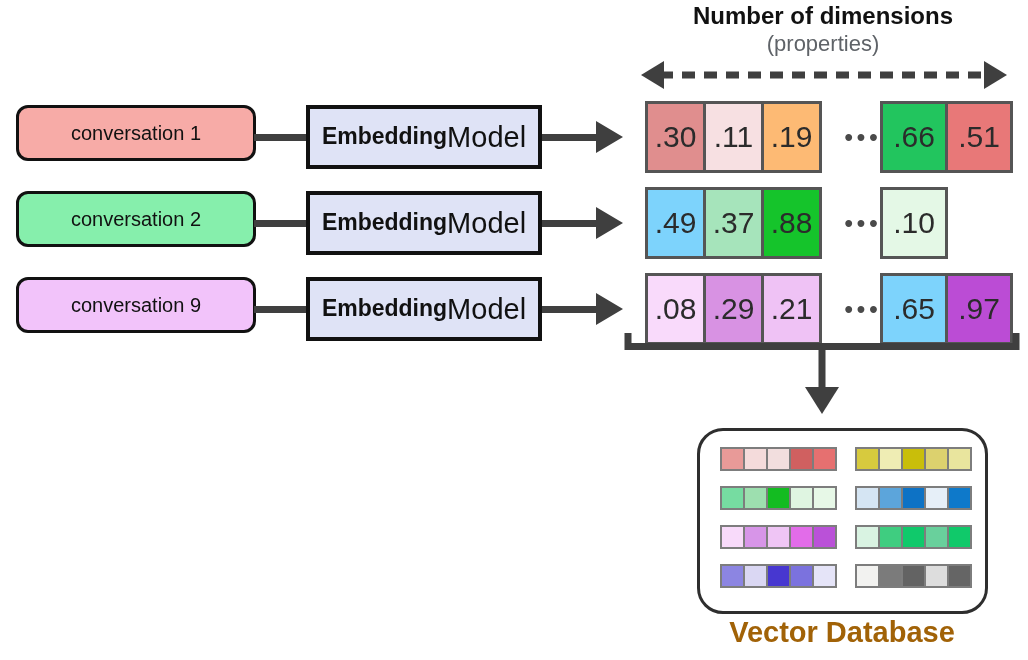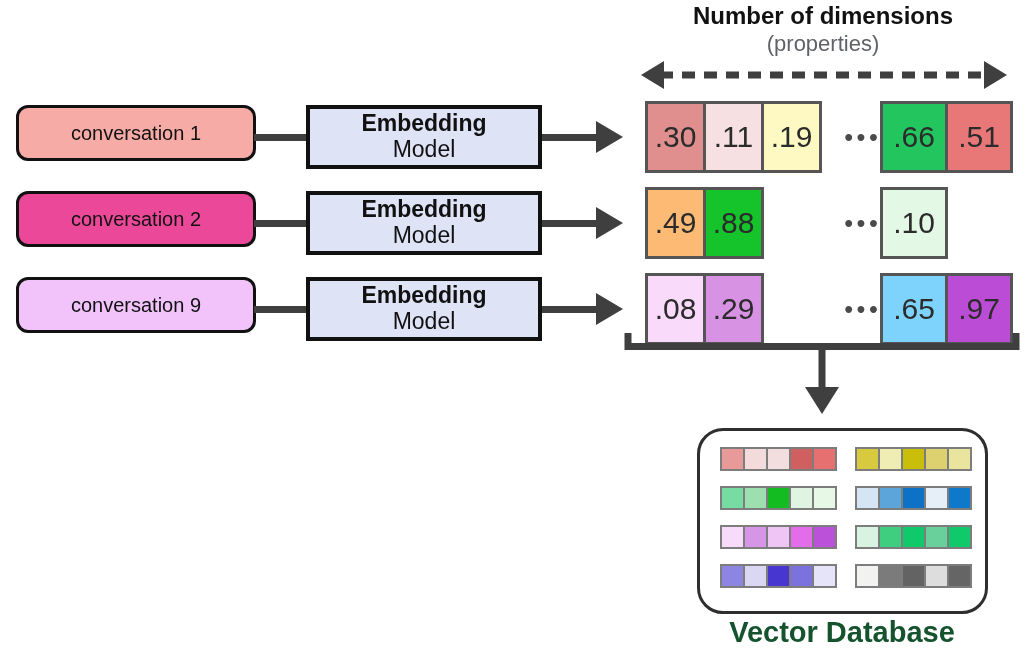--- a/index.html
+++ b/index.html
@@ -15,23 +15,23 @@
   .dash-arrow { position:absolute; left:640px; top:58px; }
 
   
   .flow-row { position:absolute; left:0; width:1028px; height:72px; }
   .conv-box { position:absolute; left:16px; top:4px; width:240px; height:56px;
     box-sizing:border-box; border:3.5px solid #111; border-radius:12px;
     display:flex; align-items:center; justify-content:center; font-size:20px; }
   .connector { position:absolute; left:254px; top:32.5px; width:54px; height:7px; background:var(--arrow); }
   .embed-box { position:absolute; left:306px; top:4px; width:236px; height:64px;
     box-sizing:border-box; border:4px solid #111; background:var(--embed-bg);
-    display:flex; flex-direction:column; align-items:center; justify-content:center; line-height:1.12; }
+    display:flex; flex-direction:row; align-items:center; justify-content:center; line-height:1.12; }
   .embed-l1 { font-size:23px; font-weight:700; }
-  .embed-l2 { font-size:23px; }
+  .embed-l2 { font-size:29px; }
   .arrow-line { position:absolute; left:542px; top:32.5px; width:58px; height:7px; background:var(--arrow); }
   .arrow-head { position:absolute; left:596px; top:20px; width:0; height:0;
     border-left:27px solid var(--arrow); border-top:16px solid transparent; border-bottom:16px solid transparent; }
 
   
   .vector-group { position:absolute; top:0; display:flex; }
   .vector-group.head { left:645px; }
   .vector-group.tail { left:880px; }
   .vcell { box-sizing:border-box; height:72px; border:3px solid #555;
     display:flex; align-items:center; justify-content:center; font-size:30px; color:#2b2b2b; }
@@ -47,21 +47,21 @@
 
   
   .db-box { position:absolute; left:697px; top:428px; width:291px; height:186px;
     box-sizing:border-box; border:3px solid #2e2e2e; border-radius:26px; background:#fff; }
   .db-grid { position:absolute; left:20px; top:16px; display:grid;
     grid-template-columns:117px 117px; grid-auto-rows:24px; column-gap:18px; row-gap:15px; }
   .strip { display:flex; height:24px; }
   .scell { box-sizing:border-box; flex:1; height:24px; border:2px solid #7d7d7d; }
   .scell + .scell { margin-left:-2px; }
   .db-label { position:absolute; left:662px; top:616px; width:360px; text-align:center;
-    font-size:29px; font-weight:700; color:#14532d; }
+    font-size:29px; font-weight:700; color:#a16207; }
 </style>
 </head>
 <body>
 
 <div class="canvas">
 
   <div class="hdr-title">Number of dimensions</div>
   <div class="hdr-sub">(properties)</div>
   <svg class="dash-arrow" width="368" height="34">
     <line x1="20" y1="17" x2="348" y2="17" style="stroke:var(--arrow)" stroke-width="7" stroke-dasharray="13 9"></line>
@@ -77,44 +77,45 @@
     <div class="embed-box">
       <div class="embed-l1">Embedding</div>
       <div class="embed-l2">Model</div>
     </div>
     <div class="arrow-line"></div>
     <div class="arrow-head"></div>
     <div>
       <div class="vector-group head">
           <div class="vcell" style="background: rgb(224, 142, 142);">.30</div>
           <div class="vcell" style="background: rgb(247, 224, 226);">.11</div>
-          <div class="vcell" style="background: #fef9c3;">.19</div>
+          <div class="vcell" style="background: #fdba74;">.19</div>
         </div>
       <div class="vector-dots">•••</div>
       <div class="vector-group tail">
           <div class="vcell" style="background: #22c55e;">.66</div>
           <div class="vcell" style="background: rgb(232, 120, 120);">.51</div>
         </div>
     </div>
   </div>
 
   <div class="flow-row" style="top:187px">
-    <div class="conv-box" style="background: #ec4899;">
+    <div class="conv-box" style="background: #86efac;">
       <span>conversation 2</span>
     </div>
     <div class="connector"></div>
     <div class="embed-box">
       <div class="embed-l1">Embedding</div>
       <div class="embed-l2">Model</div>
     </div>
     <div class="arrow-line"></div>
     <div class="arrow-head"></div>
     <div>
       <div class="vector-group head">
-          <div class="vcell" style="background: #fdba74;">.49</div>
+          <div class="vcell" style="background: #7dd3fc;">.49</div>
+          <div class="vcell" style="background: rgb(166, 228, 187);">.37</div>
           <div class="vcell" style="background: rgb(21, 196, 43);">.88</div>
         </div>
       <div class="vector-dots">•••</div>
       <div class="vector-group tail">
           <div class="vcell" style="background: rgb(228, 248, 230);">.10</div>
         </div>
     </div>
   </div>
 
   <div class="flow-row" style="top:273px">
@@ -125,20 +126,21 @@
     <div class="embed-box">
       <div class="embed-l1">Embedding</div>
       <div class="embed-l2">Model</div>
     </div>
     <div class="arrow-line"></div>
     <div class="arrow-head"></div>
     <div>
       <div class="vector-group head">
           <div class="vcell" style="background: rgb(249, 218, 251); text-align: right;">.08</div>
           <div class="vcell" style="background: rgb(216, 146, 227);">.29</div>
+          <div class="vcell" style="background: rgb(239, 194, 245);">.21</div>
         </div>
       <div class="vector-dots">•••</div>
       <div class="vector-group tail">
           <div class="vcell" style="background: #7dd3fc;">.65</div>
           <div class="vcell" style="background: rgb(187, 76, 213);">.97</div>
         </div>
     </div>
   </div>
 
   <svg class="bracket" width="400" height="88">

